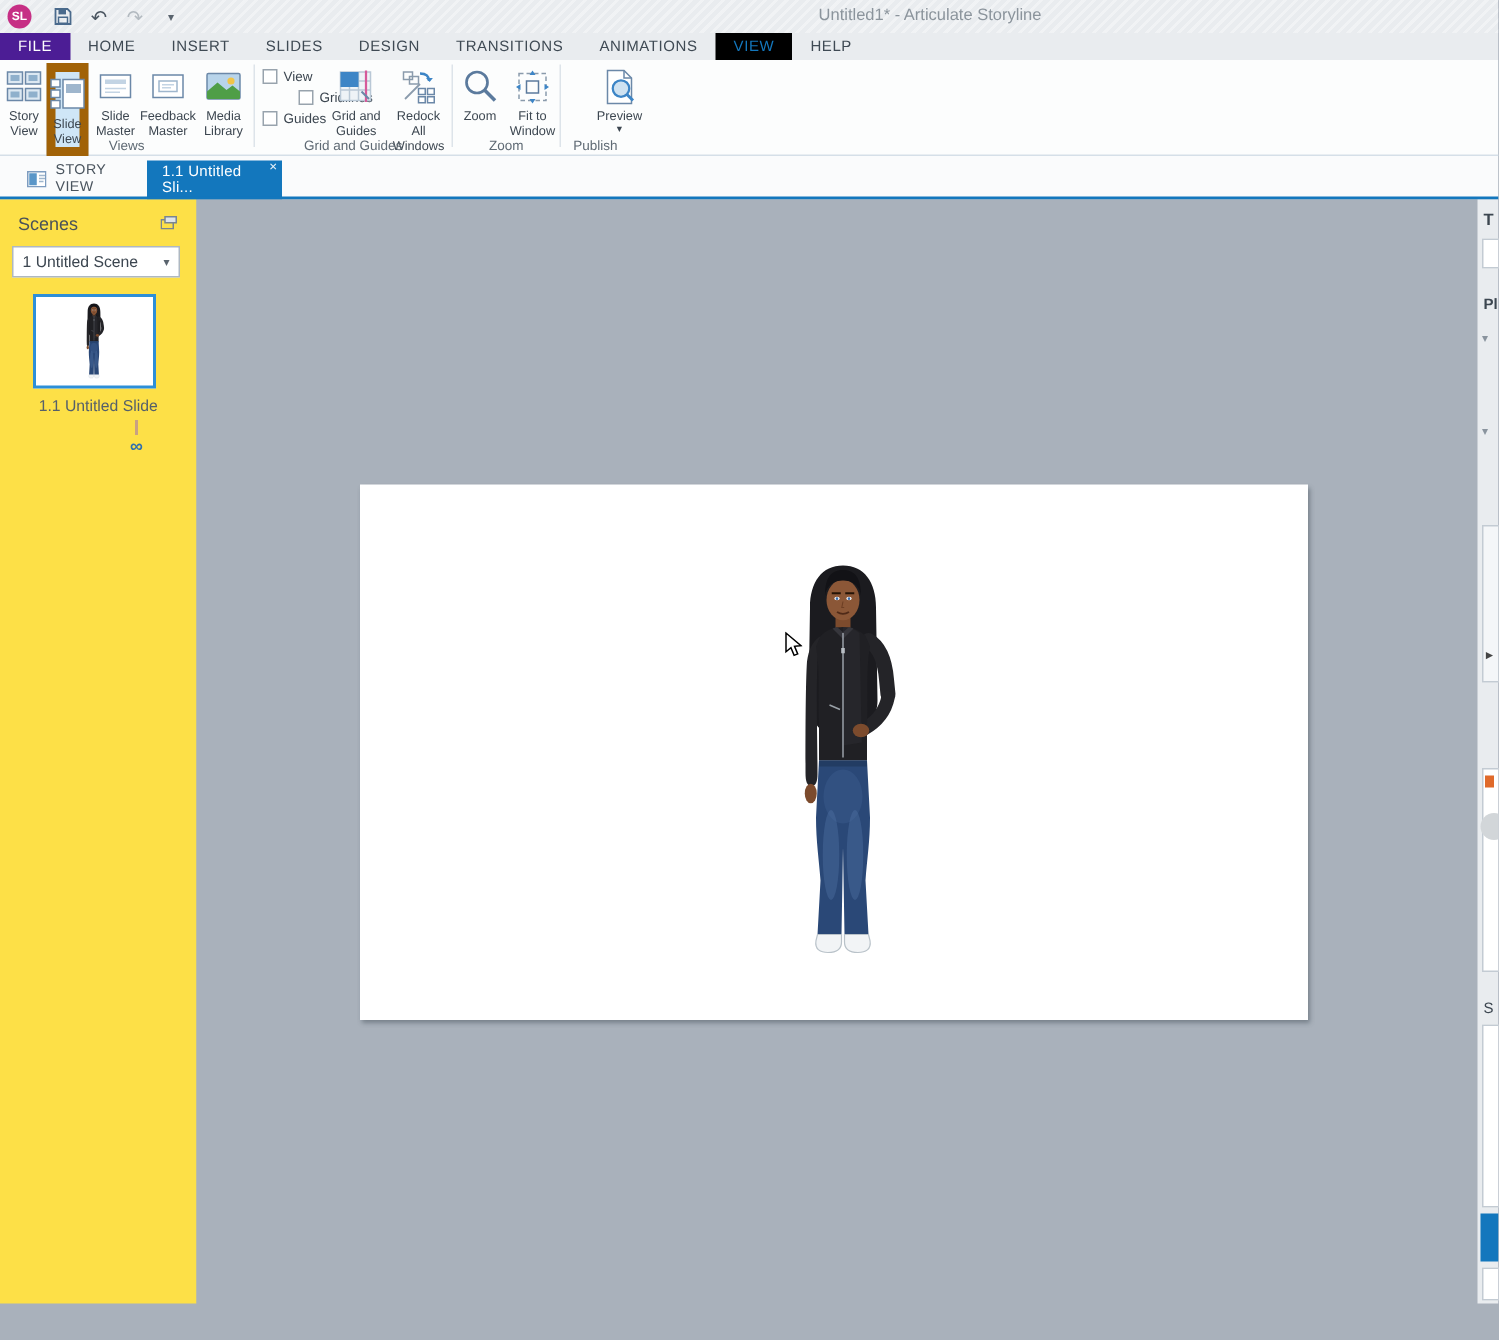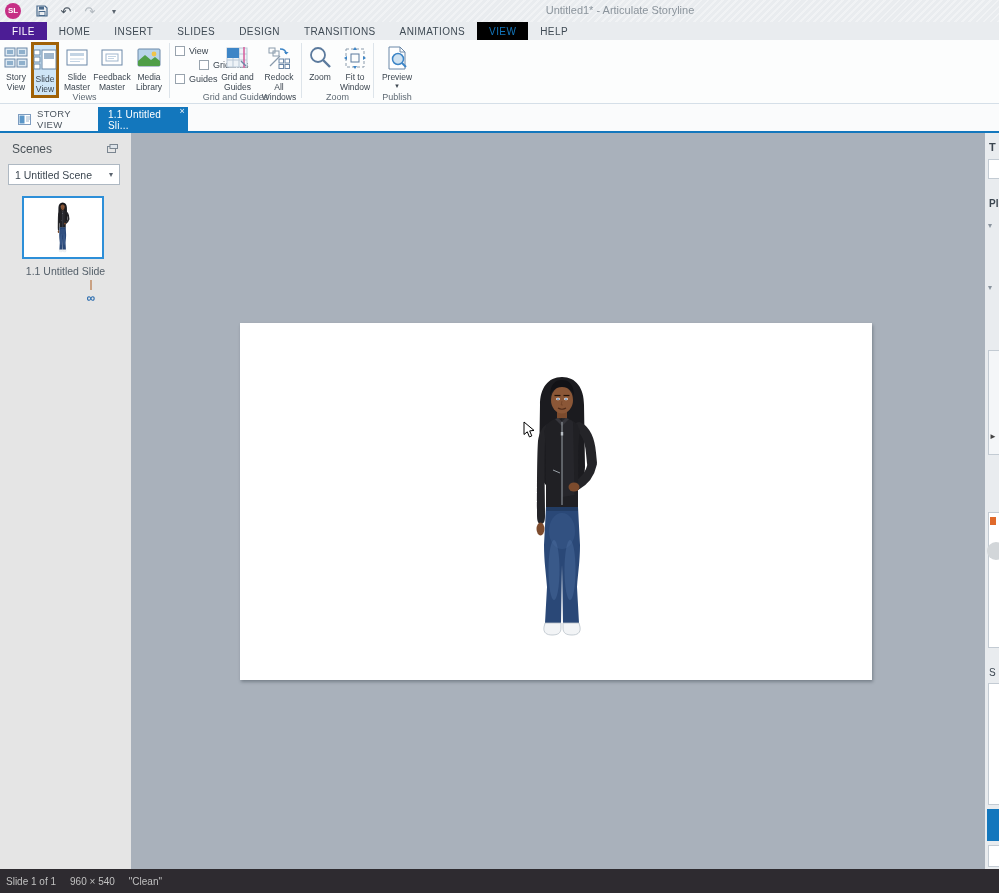--- a/index.html
+++ b/index.html
@@ -29,42 +29,42 @@
   .rtab.active { background:#000000; color:#1377bd; }
 
   
   .ribbon { position:absolute; left:0; top:40px; width:999px; height:64px; background:#fcfdfd;
     border-bottom:1px solid #d5dfe8; }
   .rgroup { position:absolute; top:0; height:63px; }
   .rgroup-label { position:absolute; bottom:1px; left:0; width:100%; text-align:center;
     font-size:9px; color:#5f6a74; }
   .rbtn { position:absolute; top:2px; display:flex; flex-direction:column; align-items:center;
     padding-top:1px; cursor:default; border:1px solid transparent; }
-  .rbtn.selected { background:#cfe6f7; border:3px solid #a16207; }
+  .rbtn.selected { background:#cfe6f7; border:6px solid #a16207; }
   .ricon { width:28px; height:28px; display:flex; align-items:center; justify-content:center; }
   .rlabel { font-size:8.5px; line-height:1.15; color:#3c4650; text-align:center; margin-top:1px; }
   .rsep { position:absolute; top:3px; width:1px; height:55px; background:#dde4ea; }
   .chkrow { position:absolute; left:5px; display:flex; align-items:center; gap:4px; height:12px; }
   .chkbox { width:10px; height:10px; background:#fff; border:1px solid #98a3ad; }
   .chklabel { font-size:9px; color:#3c4650; }
   .preview-caret { font-size:7px; color:#3c4650; margin-top:-1px; }
 
   
   .doctabs { position:absolute; left:0; top:104px; width:999px; height:29px; background:#fafbfc; }
   .tab-underline { position:absolute; left:0; bottom:0; width:100%; height:2px; background:#1377bd; }
   .doctab { position:absolute; top:3px; height:24px; display:flex; align-items:center; gap:6px;
     font-size:9.5px; letter-spacing:.3px; color:#4a545e; padding:0 10px; cursor:default; }
   .doctab.story { left:8px; width:90px; }
   .doctab.active { left:98px; width:90px; top:3px; height:26px; background:#1377bd; color:#fff;
     font-size:10px; letter-spacing:.2px; }
   .tab-close { position:absolute; right:3px; top:0px; font-size:9px; line-height:9px; color:#e8f1f8; cursor:default; }
 
   
   .workspace { position:absolute; left:0; top:133px; width:999px; height:736px; }
-  .scenes-panel { position:absolute; left:0; top:0; width:131px; height:736px; background:#e5e5e5; }
+  .scenes-panel { position:absolute; left:0; top:0; width:131px; height:736px; background:#fde047; }
   .scenes-title { position:absolute; left:12px; top:9px; font-size:12px; color:#4a5258; }
   .scenes-dock { position:absolute; right:13px; top:11px; width:11px; height:9px; }
   .scene-select { position:absolute; left:8px; top:31px; width:112px; height:21px; background:#fff;
     border:1px solid #aeb8c2; display:flex; align-items:center; justify-content:space-between;
     padding:0 6px; font-size:10.5px; color:#3c4650; cursor:default; }
   .scene-caret { font-size:8px; color:#5a646e; }
   .slide-thumb { position:absolute; left:22px; top:63px; width:82px; height:63px; background:#fff;
     border:2px solid #2d8fd8; display:flex; align-items:flex-end; justify-content:center; cursor:default; }
   .slide-thumb svg { height:52px; margin-bottom:3px; }
   .thumb-label { position:absolute; left:0; top:132px; width:131px; text-align:center;
@@ -311,21 +311,21 @@
           </svg>
         </span>
         <span class="rlabel">Fit to Window</span>
       </div>
       <div class="rgroup-label">Zoom</div>
     </div>
 
     <div class="rsep" style="left:373px;"></div>
 
     <div class="rgroup" style="left:374px;width:46px;">
-      <div class="rbtn" style="left:3px;width:40px;">
+      <div class="rbtn" style="left:19px;width:40px;">
         <span class="ricon">
           <svg width="26" height="26" viewBox="0 0 26 26">
             <path d="M5 2h11l5 5v17H5z" fill="#fff" stroke="#6b88a8"></path>
             <path d="M16 2v5h5" fill="none" stroke="#6b88a8"></path>
             <circle cx="14" cy="14" r="5.5" fill="#cfe2f1" stroke="#3d85c6" stroke-width="1.5"></circle>
             <line x1="18" y1="18" x2="22" y2="22" stroke="#3d85c6" stroke-width="2"></line>
           </svg>
         </span>
         <span class="rlabel">Preview</span>
         <span class="preview-caret">▾</span>
@@ -400,19 +400,14 @@
       <div class="rs-box" style="top:379px;height:136px;"></div>
       <div class="rs-orange" style="top:384px;"></div>
       <div class="rs-circle" style="top:409px;"></div>
       <div class="rs-frag" style="top:534px;font-size:10px;">S</div>
       <div class="rs-box" style="top:550px;height:122px;"></div>
       <div class="rs-blue" style="top:676px;"></div>
       <div class="rs-box" style="top:712px;height:22px;"></div>
     </div>
   </div>
 
-  <div class="statusbar">
-    <span>Slide 1 of 1</span>
-    <span>960 × 540</span>
-    <span>"Clean"</span>
-  </div>
 
 </div>
 
 </body></html>

